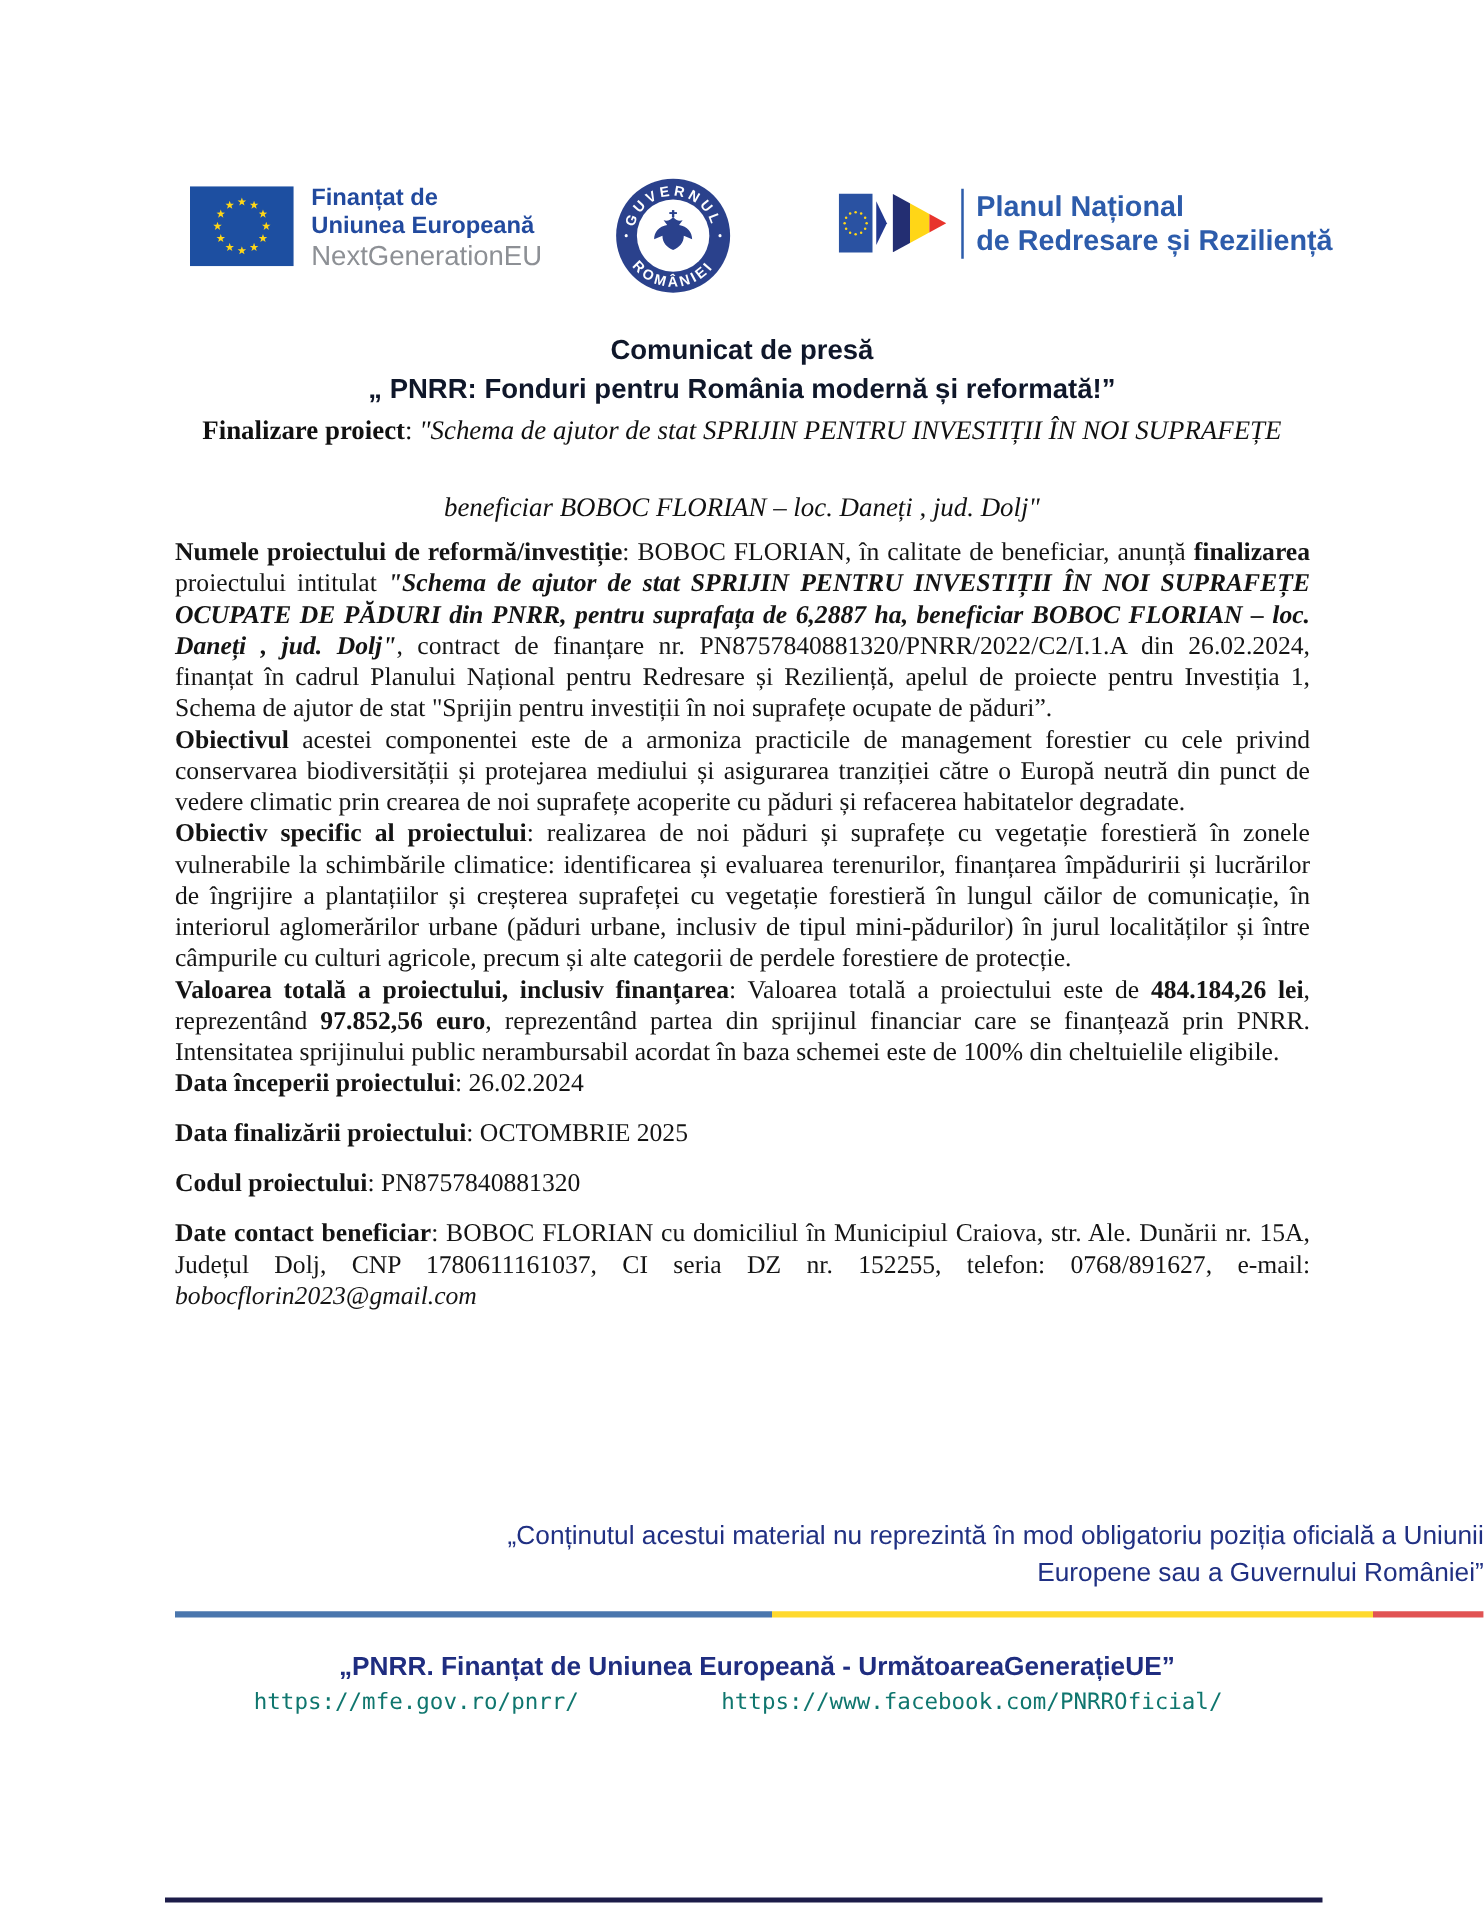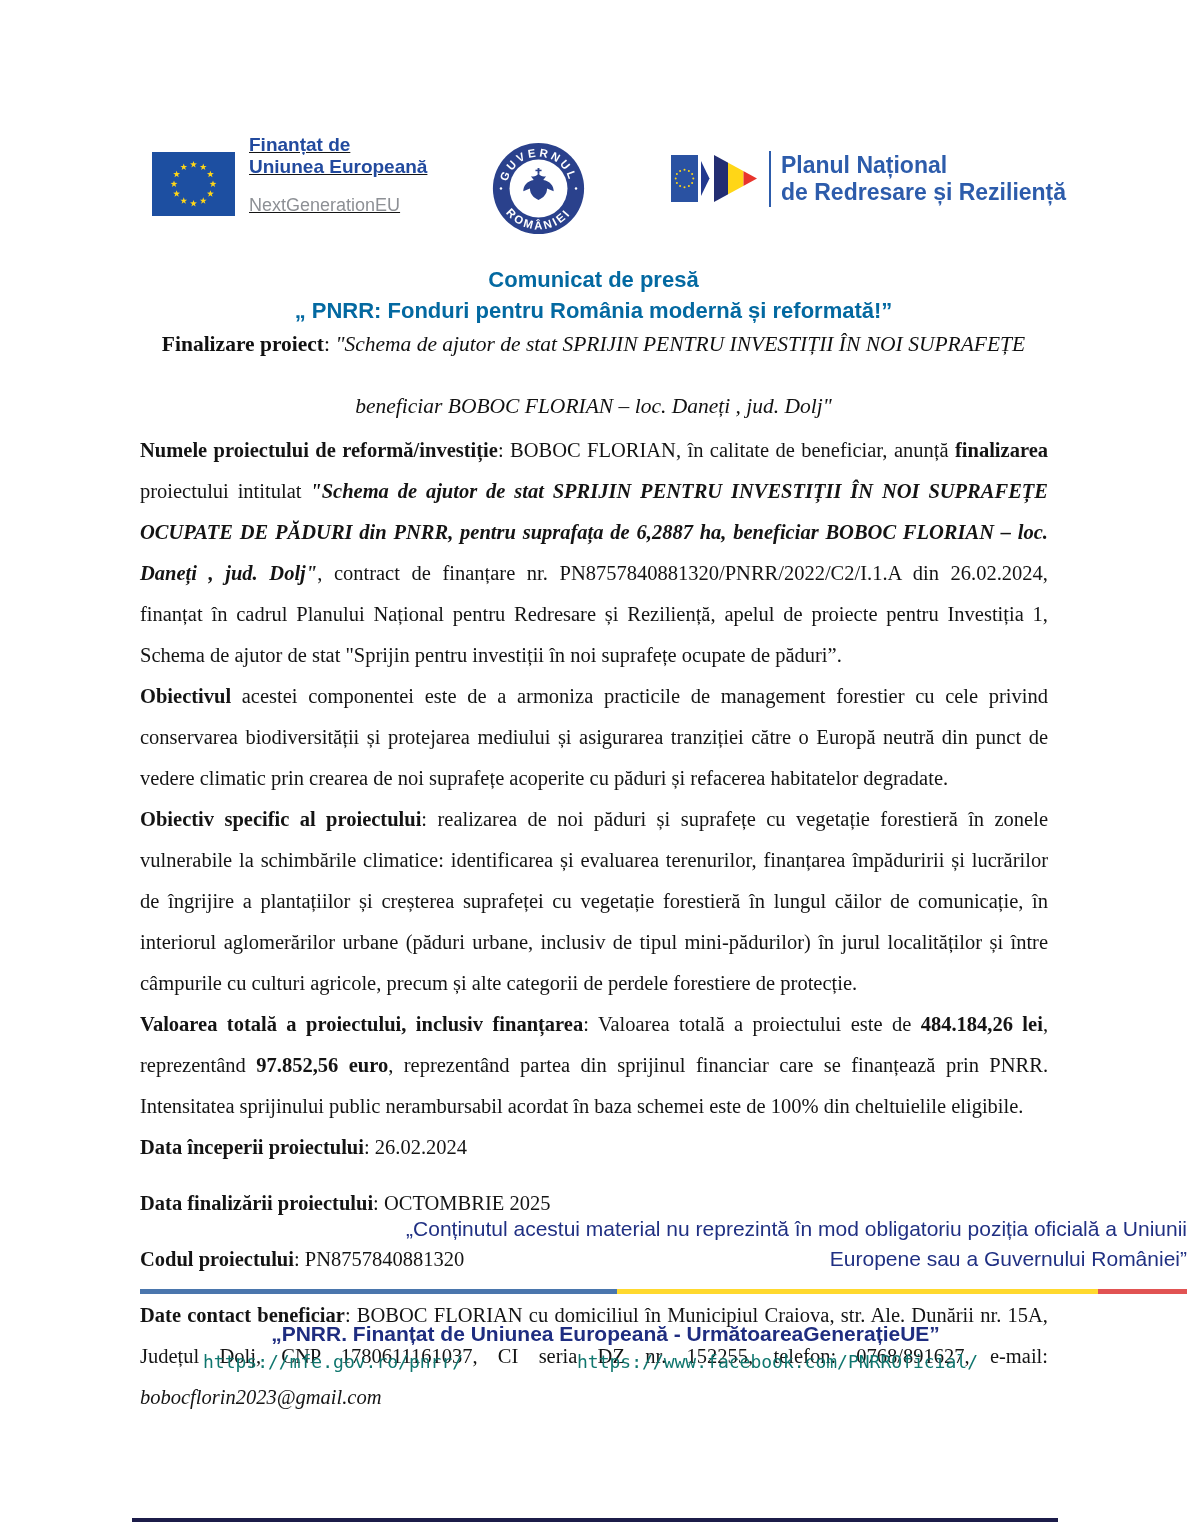--- a/index.html
+++ b/index.html
@@ -1,40 +1,40 @@
 <!DOCTYPE html>
 <html lang="ro"><head>
 <meta charset="utf-8">
 <style>
   html,body{margin:0;padding:0;background:#ffffff;}
   .page{position:relative;width:1187px;height:1536px;background:#fff;overflow:hidden;
         font-family:"Liberation Serif",serif;color:#141414;}
 
   
   .logos{position:absolute;left:0;top:0;width:100%;height:250px;}
-  .eu-logo{position:absolute;left:152px;top:132px;display:flex;align-items:flex-end;text-decoration:underline;}
+  .eu-logo{position:absolute;left:152px;top:146px;display:flex;align-items:center;}
   .eu-text{margin-left:14px;padding-top:2px;font-family:"Liberation Sans",sans-serif;line-height:22px;}
   .eu-text .l1,.eu-text .l2{font-size:19px;font-weight:700;color:#224a9e;}
-  .eu-text .l3{font-size:18px;font-weight:400;color:#8d9095;margin-top:16px;}
+  .eu-text .l3{font-size:22px;font-weight:400;color:#8d9095;margin-top:2px;}
 
   .gov-seal{position:absolute;left:491px;top:141px;}
 
   .pnrr-logo{position:absolute;left:655px;top:151px;display:flex;align-items:center;padding-left:16px;}
   .pnrr-sep{width:2px;height:56px;background:#2d5cab;margin:0 10px 0 8px;}
   .pnrr-text{font-family:"Liberation Sans",sans-serif;font-size:23px;font-weight:700;
              color:#2d5cab;line-height:27px;white-space:nowrap;}
 
   
   .title-block{position:absolute;left:0;top:264px;width:100%;text-align:center;}
   .title1,.title2{font-family:"Liberation Sans",sans-serif;font-weight:700;font-size:22px;
-                  color:#0369a1;line-height:31px;}
+                  color:#0f172a;line-height:31px;}
   .title3{font-size:21.5px;line-height:31px;color:#111;margin-top:3px;}
 
   
-  .body{position:absolute;left:140px;top:430px;width:908px;font-size:20.5px;line-height:41px;
+  .body{position:absolute;left:140px;top:430px;width:908px;font-size:20.5px;line-height:25px;
         text-align:justify;}
   .body p{margin:0;}
   .body p.gap{margin-bottom:15px;}
 
   .r-b{font-weight:700;}
   .r-i{font-style:italic;}
   .r-bi{font-weight:700;font-style:italic;}
 
   
   .disclaimer{position:absolute;left:0;top:1214px;width:100%;text-align:right;

